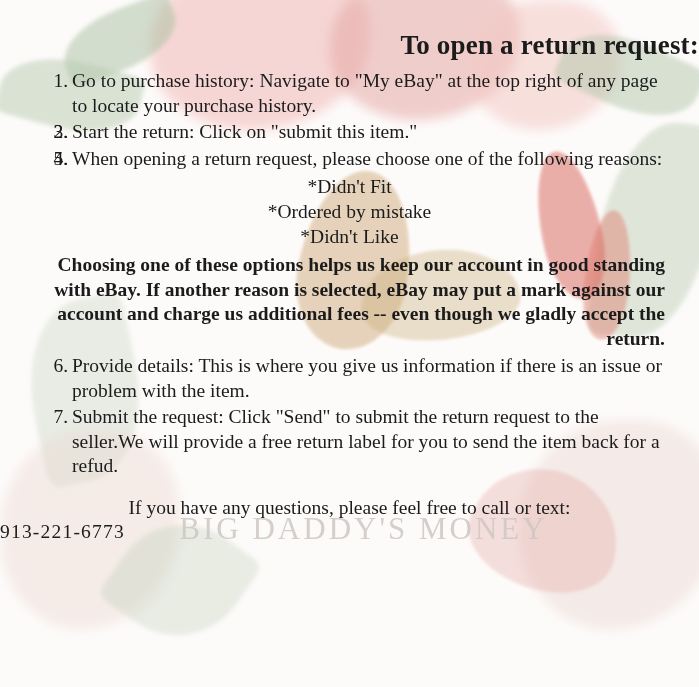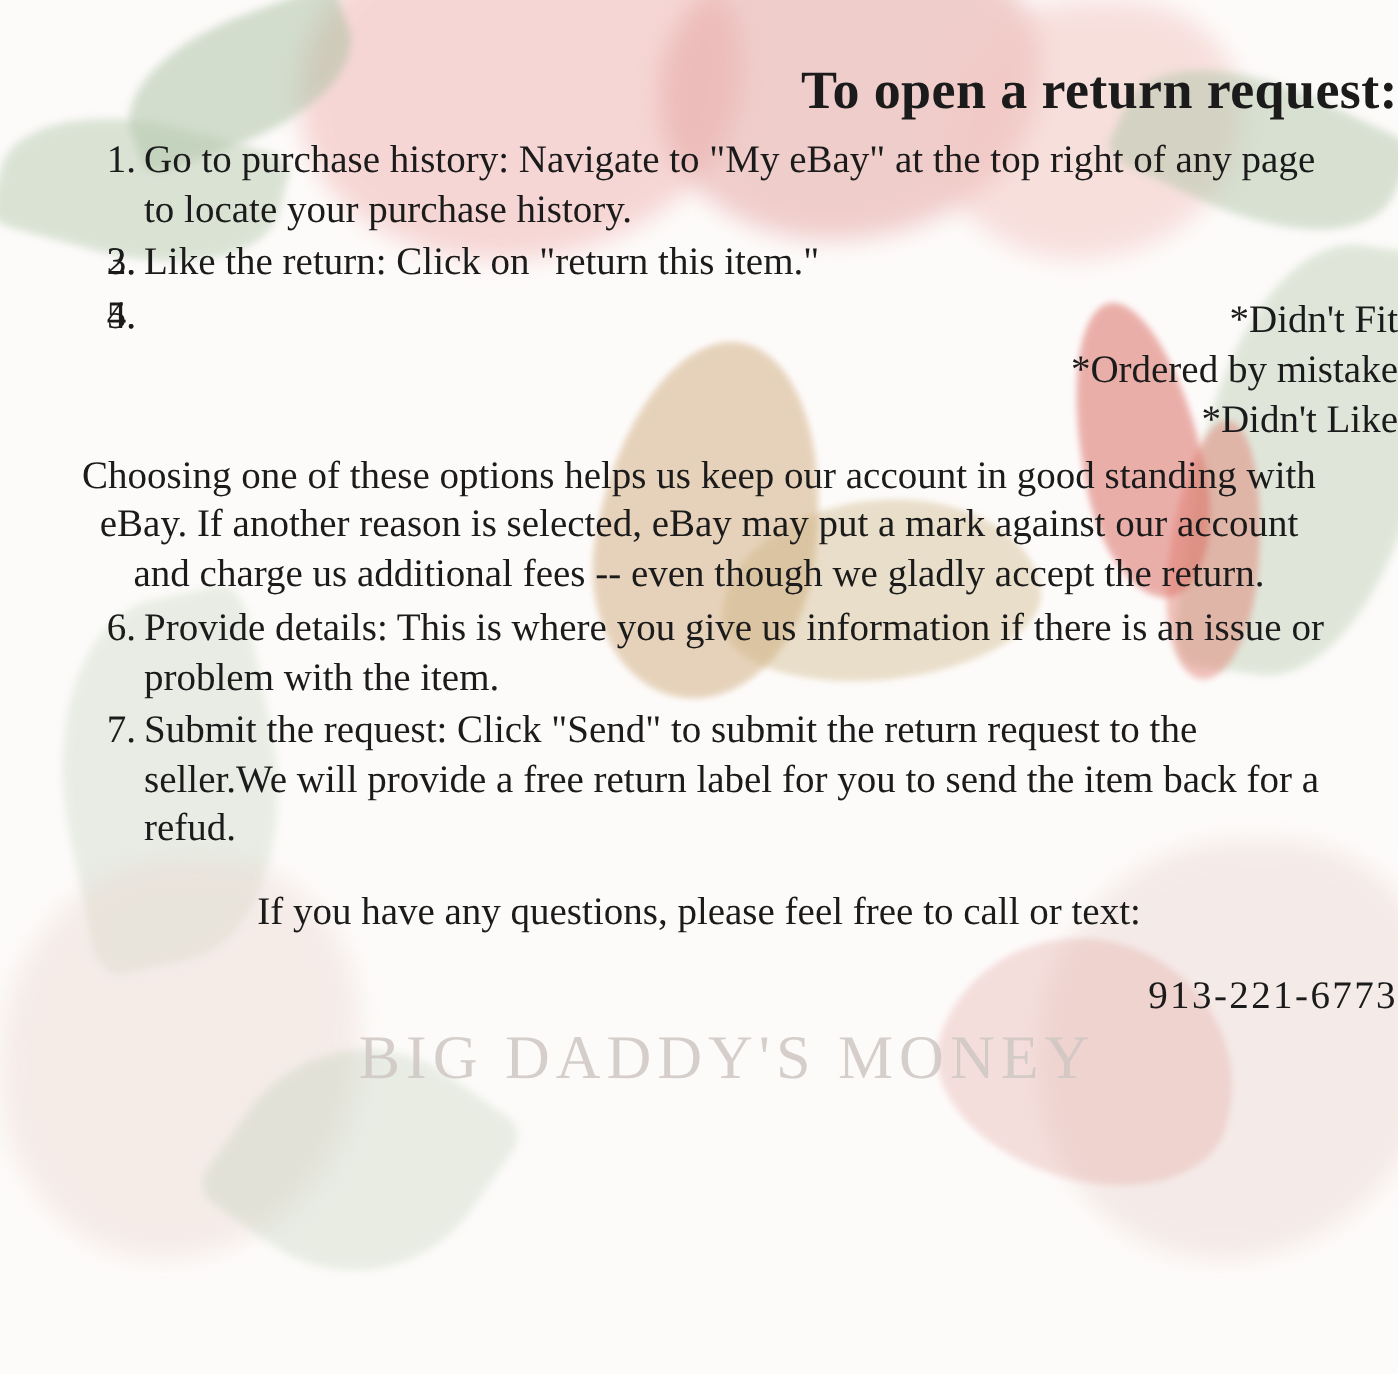--- a/index.html
+++ b/index.html
@@ -101,45 +101,46 @@
     text-indent: 0;
   }
   ol.steps > li .num {
     position: absolute;
     left: 0;
     width: 22px;
     text-align: right;
     font-size: 19.5px;
   }
   .reasons {
-    text-align: right;
+    text-align: center;
     font-size: 19.5px;
     line-height: 25px;
     margin: 0;
     padding: 1px 0 2px 0;
   }
   .para {
     font-size: 19.5px;
     line-height: 24.5px;
-    text-align: center;
+    text-align: right;
     padding: 0 34px;
     margin: 2px 0 3px 0;
+    font-weight: bold;
   }
   .footer {
     font-size: 19.5px;
     line-height: 25px;
     text-align: center;
     padding: 0 42px;
     margin-top: 16px;
   }
   .phone {
     font-size: 19.5px;
-    text-align: right;
+    text-align: left;
     letter-spacing: 1.2px;
-    margin-top: 19px;
+    margin-top: 1px;
   }
 </style>
 </head>
 <body>
 
 <div class="page">
 
   <div class="bg">
     <div class="blob" style="left:150px;top:-40px;width:220px;height:170px;background:#f0b9b6;"></div>
     <div class="blob" style="left:330px;top:-30px;width:190px;height:150px;background:#e5a8a5;"></div>
@@ -168,27 +169,28 @@
     <ol class="steps">
       <li>
         <span class="num">1.</span>
         <span>Go to purchase history: Navigate to "My eBay" at the top right of any page to locate your purchase history.</span>
       </li>
       <li>
         <span class="num">2.</span>
       </li>
       <li>
         <span class="num">3.</span>
-        <span>Like the return: Click on "return this item."</span>
+        <span>Start the return: Click on "submit this item."</span>
       </li>
       <li>
         <span class="num">4.</span>
       </li>
       <li>
         <span class="num">5.</span>
+        <span>When opening a return request, please choose one of the following reasons:</span>
       </li>
     </ol>
 
     <div class="reasons">
       <div>*Didn't Fit</div>
       <div>*Ordered by mistake</div>
       <div>*Didn't Like</div>
     </div>
 
     <div class="para">Choosing one of these options helps us keep our account in good standing with eBay. If another reason is selected, eBay may put a mark against our account and charge us additional fees -- even though we gladly accept the return.</div>

